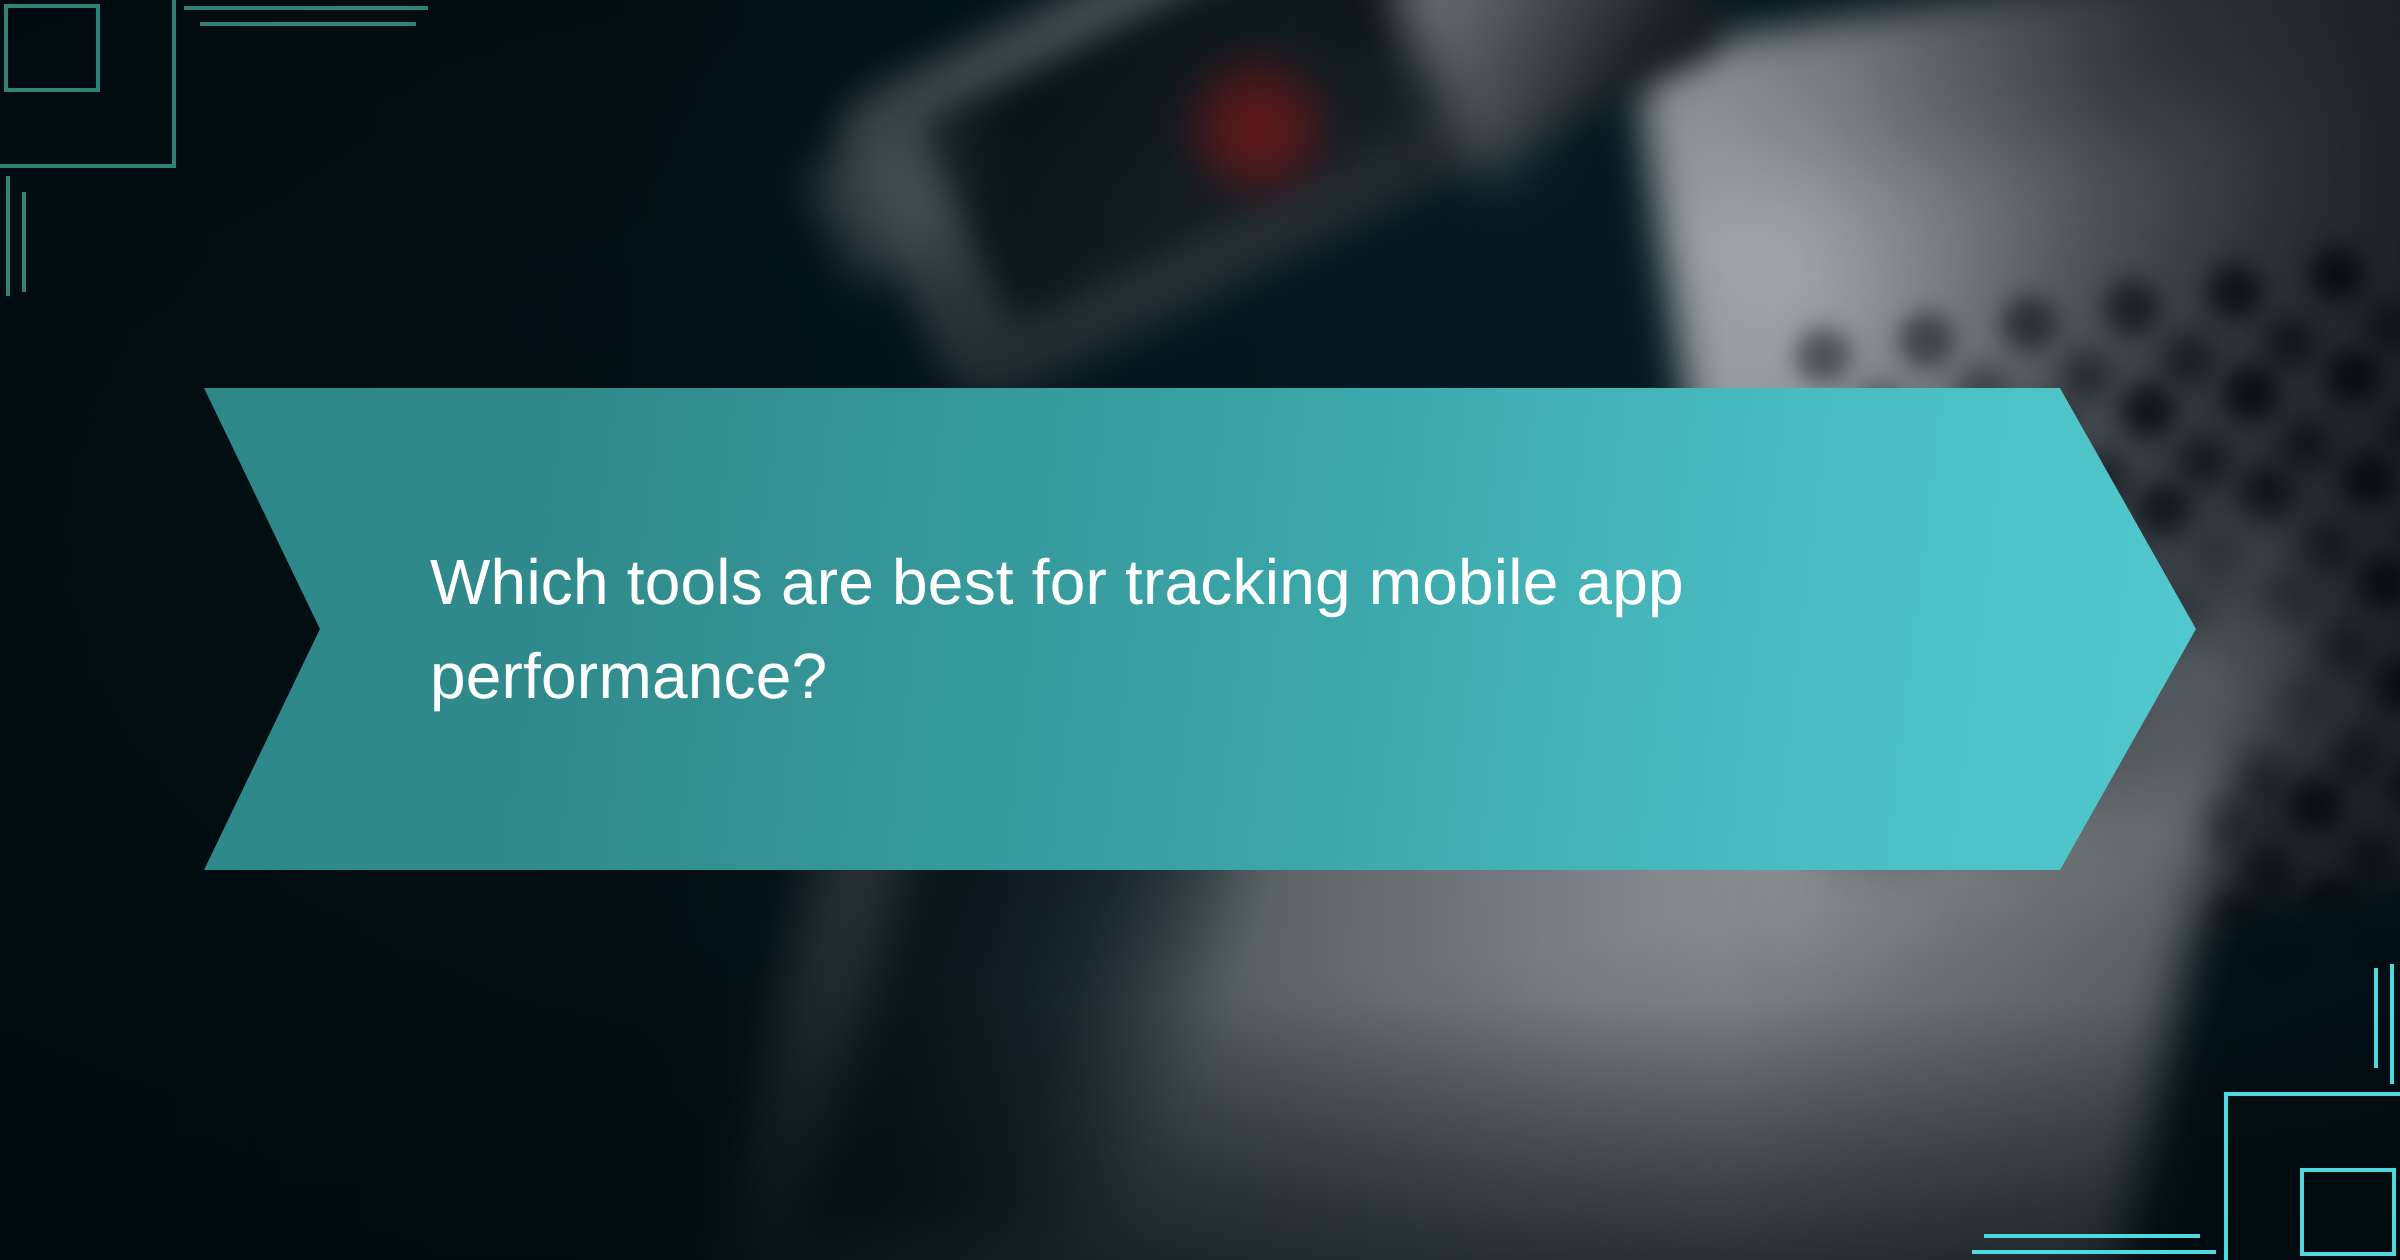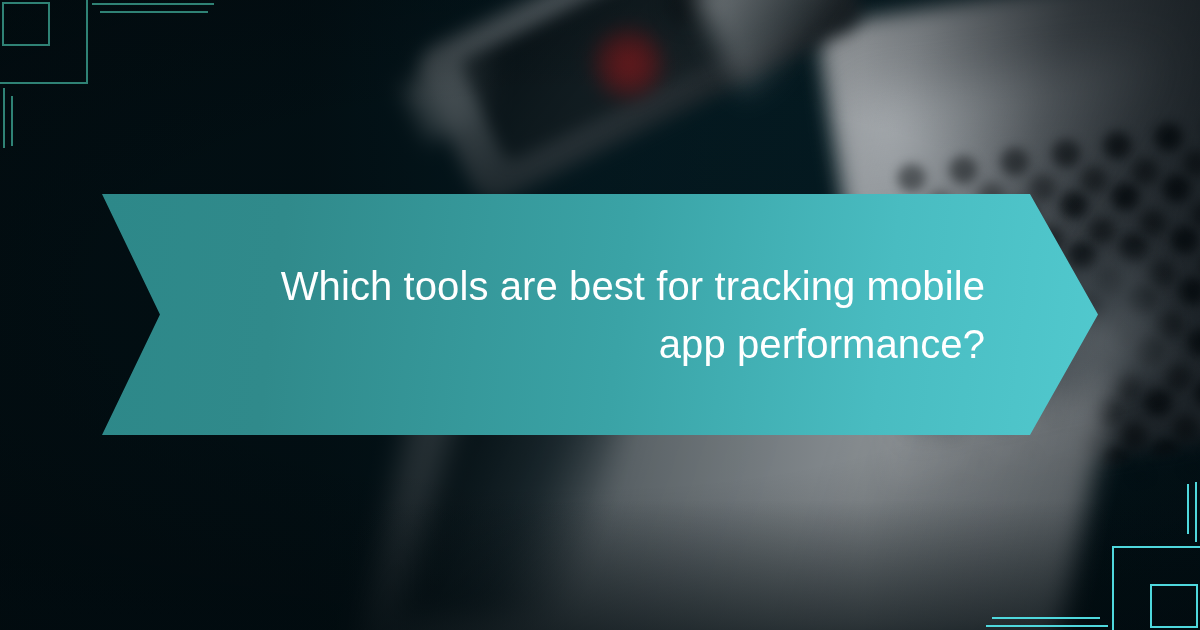--- a/index.html
+++ b/index.html
@@ -263,24 +263,24 @@
     height: 241px;
     background: linear-gradient(97deg, #2d8889 0%, #308a8b 18%, #3aa3a6 52%, #49bcc1 78%, #51c9ce 100%);
     -webkit-clip-path: polygon(0% 0%, 93.17% 0%, 100% 50%, 93.17% 100%, 0% 100%, 5.82% 50%);
     clip-path: polygon(0% 0%, 93.17% 0%, 100% 50%, 93.17% 100%, 0% 100%, 5.82% 50%);
     display: flex;
     align-items: center;
     justify-content: center;
   }
   .banner-text {
     color: #ffffff;
-    font-size: 40px;
+    font-size: 32px;
     line-height: 1.45;
     font-weight: 400;
-    text-align: right;
+    text-align: left;
     letter-spacing: .1px;
     max-width: 770px;
     padding: 0 70px;
     margin: 0;
     text-rendering: optimizeLegibility;
   }
 </style>
 </head>
 <body>
 

